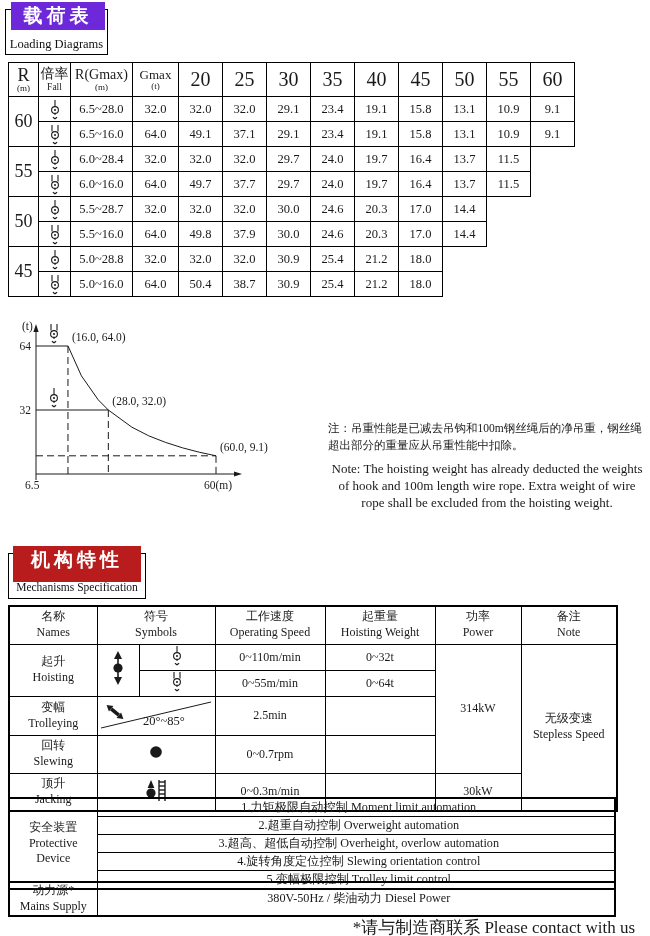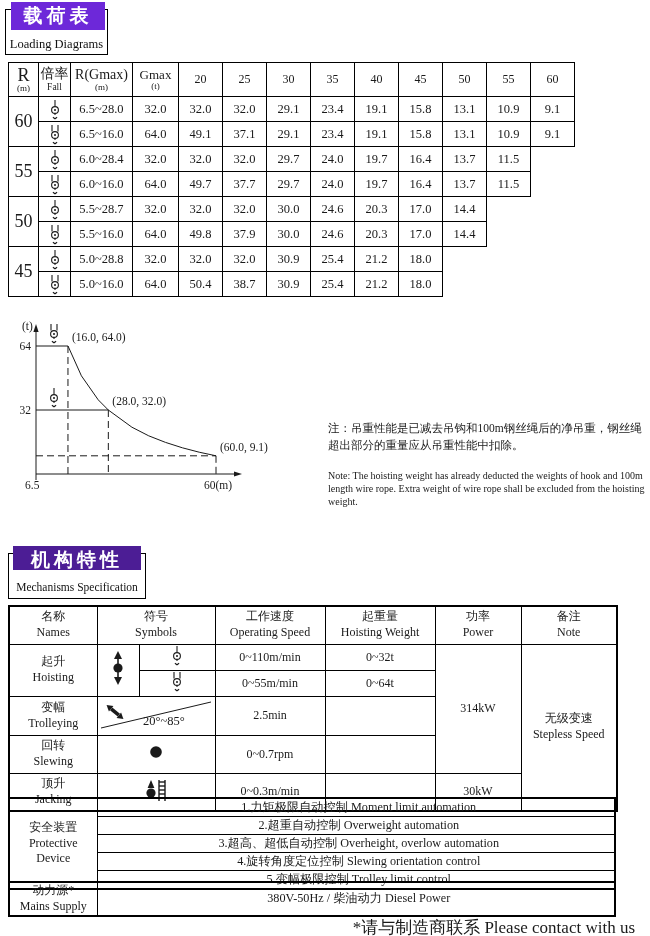--- a/index.html
+++ b/index.html
@@ -21,31 +21,31 @@
   .load-table tr { height:25px; }
   .load-table tr.lt-head { height:34px; }
   .load-table .num { font-size:12.5px; }
   .load-table .r-val { font-size:18px; }
   .h-big { font-size:18px; line-height:1; }
   .h-mid { font-size:14px; line-height:1.1; }
   .h-mid2 { font-size:13px; line-height:1.1; }
   .h-small { font-size:9px; line-height:1; }
   .h-cn { font-size:14px; line-height:1.2; }
   .h-sub { font-size:9.5px; line-height:1; }
-  .h-rad { font-size:12px; }
+  .h-rad { font-size:20px; }
   .fall-cell svg { vertical-align:middle; }
 
   
   .chart { position:absolute; left:6px; top:316px; }
   .ct { font-size:11.5px; fill:#1a1a1a; }
 
   
   .note-block { position:absolute; left:328px; top:420px; width:318px; }
   .note-cn { font-size:11.5px; line-height:1.5; }
-  .note-en { font-size:10px; line-height:1.32; margin-top:14px; }
+  .note-en { font-size:13px; line-height:1.32; margin-top:5px;text-align:center; }
 
   
   .mech-table, .safety-table, .mains-table { position:absolute; left:8px; border-collapse:collapse;
       table-layout:fixed; width:608px; border:2px solid #000; }
   .mech-table th, .mech-table td, .safety-table td, .mains-table td {
       border:1px solid #000; text-align:center; vertical-align:middle; padding:0;
       font-weight:normal; font-size:12px; }
   .mech-table { top:605px; }
   .mech-table tr.mt-head { height:38px;font-family:Liberation Serif, serif; }
   .mech-table tr.mt-hoist { height:19px; }
@@ -333,21 +333,21 @@
       </g>
     </svg>
 
   <div class="note-block">
     <div class="note-cn">注：吊重性能是已减去吊钩和100m钢丝绳后的净吊重，钢丝绳超出部分的重量应从吊重性能中扣除。</div>
     <div class="note-en">Note: The hoisting weight has already deducted the weights of hook and 100m length wire rope. Extra weight of wire rope shall be excluded from the hoisting weight.</div>
   </div>
 
   <div class="sec" style="left:8px;top:546px;width:142px;height:56px">
     <div class="sec-outline" style="top:7px;width:138px;height:46px"></div>
-    <div class="sec-blue" style="left: 5px; width: 128px; height: 24px; background: #4c1d95;">机构特性</div>
+    <div class="sec-blue" style="left: 5px; width: 128px; height: 36px; background: #b91c1c;">机构特性</div>
     <div class="sec-en" style="top:35px;width:138px;font-size:11.5px">Mechanisms Specification</div>
   </div>
 
   <table class="mech-table">
     <colgroup>
       <col style="width:88px">
         <col style="width:42px">
         <col style="width:76px">
       <col style="width:110px">
         <col style="width:110px">

